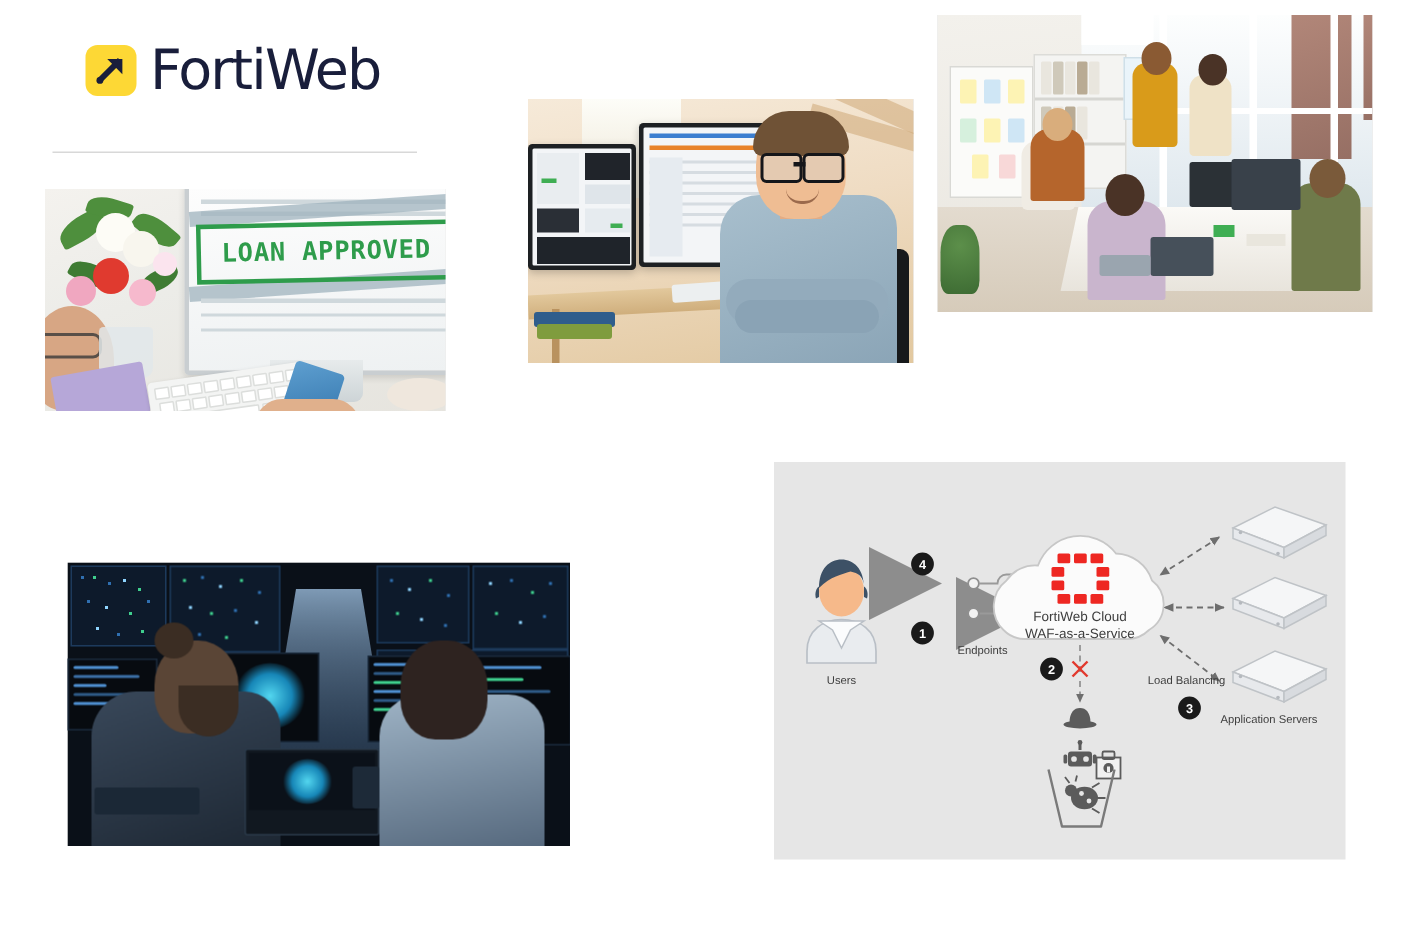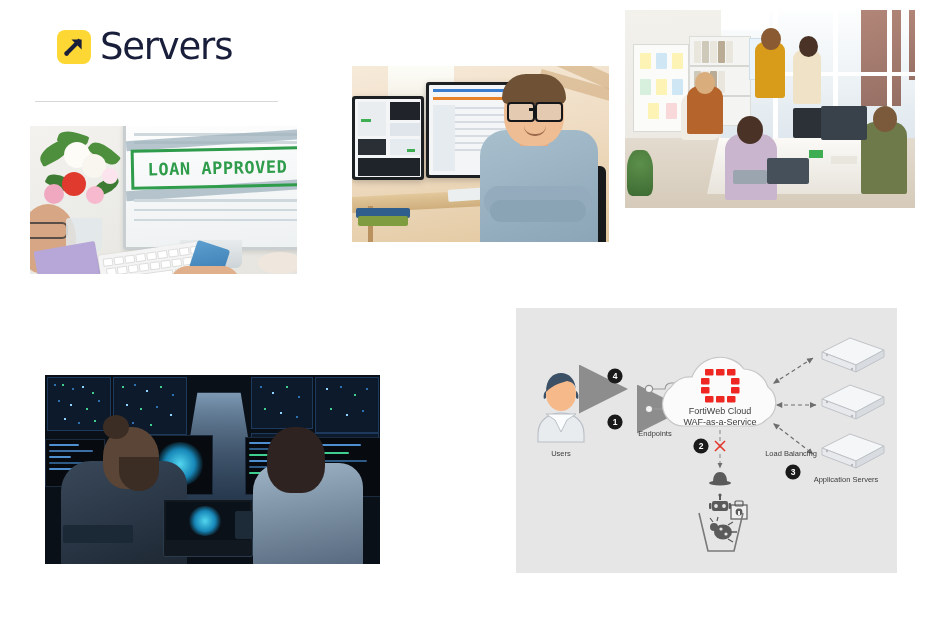--- a/index.html
+++ b/index.html
@@ -166,21 +166,21 @@
 <body>
 
 <div class="abs" id="expedia-logo">
   <div id="expedia-mark" style="background: rgb(253, 216, 53);">
     <svg width="34" height="34" viewBox="0 0 34 34" aria-hidden="true">
       <path d="M9 24 L23 10" stroke="#191e3b" stroke-width="4" stroke-linecap="butt" fill="none"></path>
       <path d="M14.5 9.4 L24.6 9.4 L24.6 19.5 Z" fill="#191e3b"></path>
       <circle cx="9.6" cy="23.6" r="2.3" fill="#191e3b"></circle>
     </svg>
   </div>
-  <div id="expedia-wordmark" style="color: rgb(25, 30, 59);">Servers</div>
+  <div id="expedia-wordmark" style="color: rgb(25, 30, 59);">FortiWeb</div>
 </div>
 <div class="abs" id="logo-divider"></div>
 
 <div class="abs photo" id="photo-loan">
   <div class="sky"></div>
   <div class="lw-face"></div>
   <div class="lw-glass"></div>
   <div class="lw-monitor">
     <div class="lw-line" style="top:8px;"></div>
     <div class="lw-line" style="top:16px;"></div>

